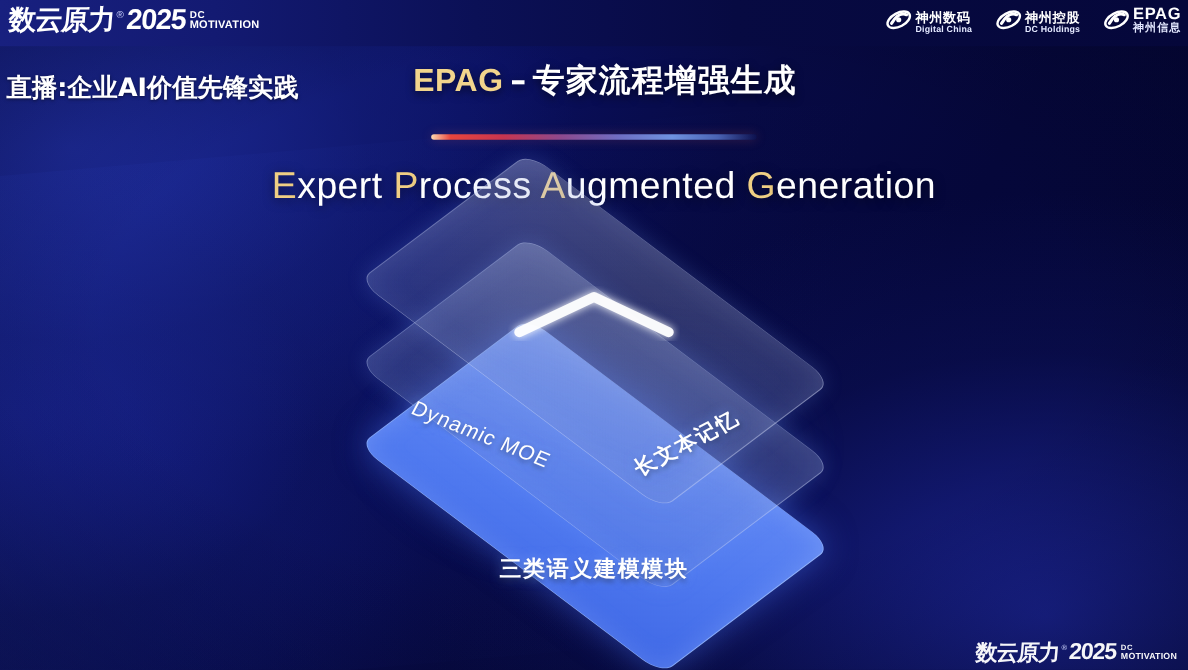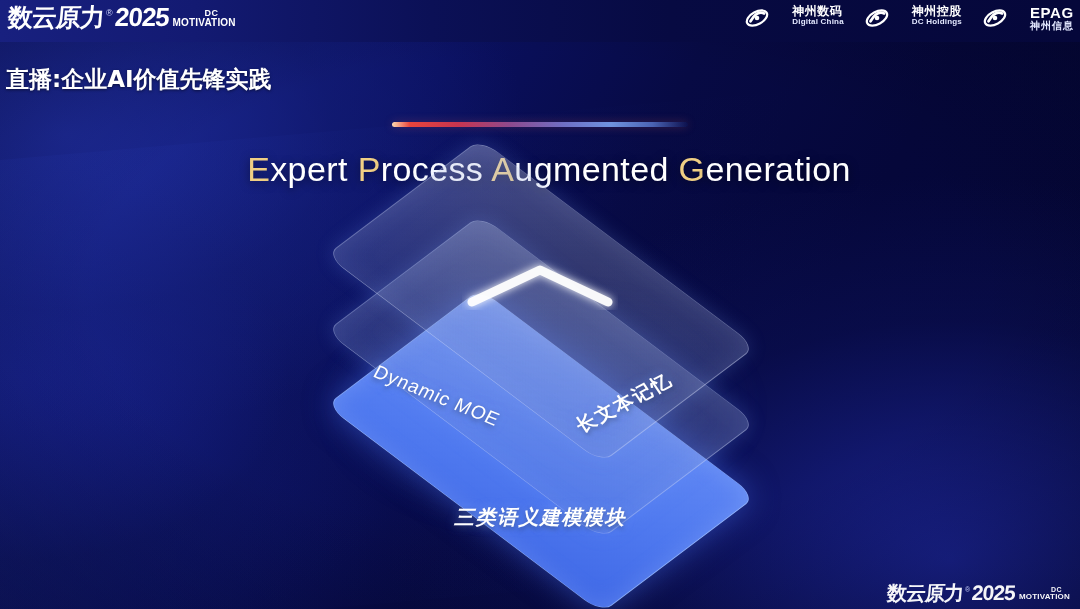--- a/index.html
+++ b/index.html
@@ -95,21 +95,20 @@
     line-height: 1;
     margin-left: 2px;
     position: relative;
     top: -2px;
   }
   .brandmark .bm-dc .dc1 {
     font-size: 9px;
     font-weight: 700;
     color: #ffffff;
     letter-spacing: 0.5px;
-    margin-left: 32px;
   }
   .brandmark .bm-dc .dc2 {
     font-size: 10px;
     font-weight: 700;
     color: #ffffff;
     letter-spacing: 0.2px;
   }
 
   .livestream-title {
     position: absolute;
@@ -129,22 +128,22 @@
   .partner-logos {
     position: absolute;
     right: 6px;
     top: 5px;
     display: flex;
     align-items: center;
     gap: 20px;
   }
   .plogo {
     display: flex;
-    align-items: flex-start;
-    gap: 22px;
+    align-items: flex-end;
+    gap: 2px;
   }
   .plogo-swirl {
     width: 26px;
     height: 26px;
     flex: 0 0 26px;
   }
   .plogo-text {
     display: flex;
     flex-direction: column;
     line-height: 1.05;
@@ -337,21 +336,20 @@
     letter-spacing: 2px;
     transform: rotate(-28deg) skewX(6deg);
   }
   .lbl-bottom {
     left: 50%;
     top: 282px;
     transform: translateX(-50%);
     font-size: 20px;
     font-weight: 700;
     letter-spacing: 1.5px;
-    font-style: italic;
   }
 
   
   .watermark {
     position: absolute;
     right: 10px;
     bottom: 6px;
     display: flex;
     align-items: flex-end;
     gap: 2px;
@@ -420,20 +418,23 @@
         <circle cx="20" cy="20" r="3.6" fill="#ffffff"></circle>
       </svg>
       <span class="plogo-text">
         <span class="plogo-cn big-en">EPAG</span>
         <span class="plogo-en cn-sub">神州信息</span>
       </span>
     </div>
 
   </div>
 
+  <div class="headline">
+    <span class="hl-acr">EPAG</span><span class="hl-dash">–</span><span class="hl-cn">专家流程增强生成</span>
+  </div>
 
   <div class="divider"></div>
 
   <div class="subtitle" id="subtitle-host"><span class="cap">E</span><span class="rest">xpert </span><span class="cap">P</span><span class="rest">rocess </span><span class="cap">A</span><span class="rest">ugmented </span><span class="cap">G</span><span class="rest">eneration</span></div>
 
   <div class="stack">
     <div class="stack-glow"></div>
 
     <div class="layer layer-bottom"></div>
     <div class="layer layer-mid"></div>

